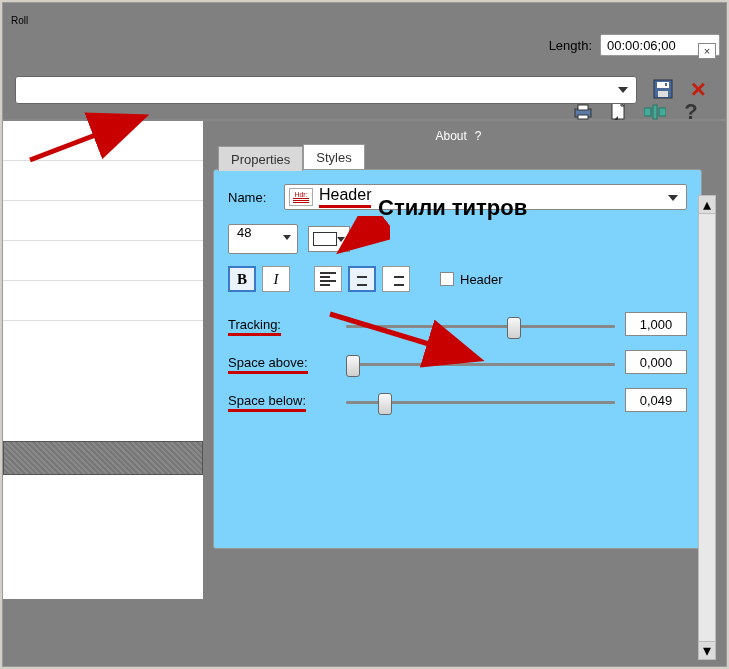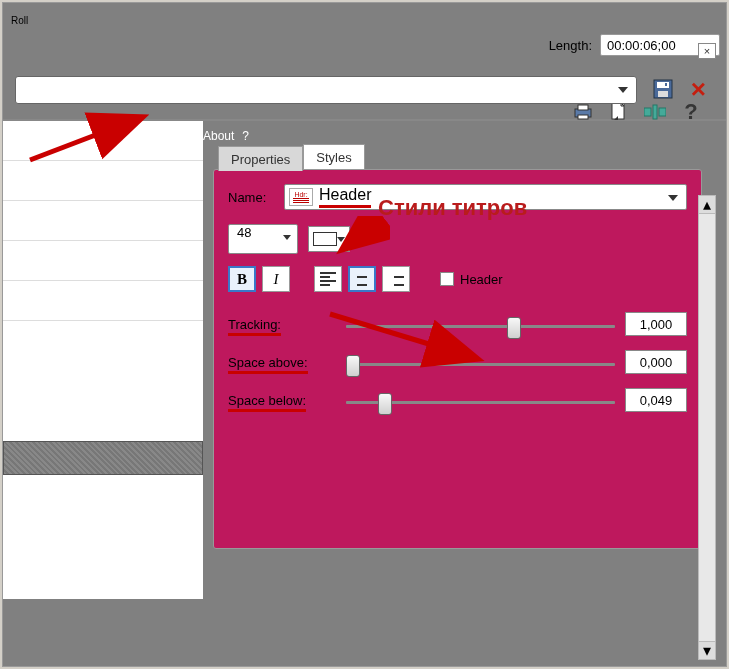--- a/index.html
+++ b/index.html
@@ -18,22 +18,22 @@
   .second-row { background: #808080; padding: 8px 6px 10px 6px; display: flex; align-items: center; }
   .big-input { flex: 1; height: 28px; background: #fff; border: 1px solid #666; border-radius: 3px; margin-right: 8px; position: relative; }
   .big-input::after { content: ""; position: absolute; right: 8px; top: 10px; width: 0; height: 0; border-left: 5px solid transparent; border-right: 5px solid transparent; border-top: 6px solid #333; }
   .save-icon { width: 22px; height: 22px; margin: 0 8px; cursor: pointer; }
   .red-x { font-size: 26px; color: #c41e0f; font-weight: bold; margin: 0 8px; cursor: pointer; }
   .content-split { display: flex; background: #fff; height: 480px; border-top: 2px solid #888;}
   .left-col { width: 200px; background: #fff; }
   .left-lines { height: 40px; border-bottom: 1px solid #ddd; }
   .left-dark { height: 34px; background: repeating-linear-gradient(45deg,#888,#888 2px,#777 2px,#777 4px); margin-top: 120px; border: 1px solid #555;}
   .right-col { flex: 1; background: #808080; position: relative; padding: 0 0 0 0; }
-  .panel-header { height: 30px; display: flex; justify-content: flex-start; align-items: center; color: #fff; font-size: 12px; padding-right: 12px; gap: 8px; }
-  .styles-panel { background: #be185d; margin: 18px 24px 0 10px; border: 1px solid #999; border-radius: 3px; padding: 14px 14px 20px 14px; position: relative; min-height: 380px;}
+  .panel-header { height: 30px; display: flex; justify-content: center; align-items: center; color: #fff; font-size: 12px; padding-right: 12px; gap: 8px; }
+  .styles-panel { background: #7dd3fc; margin: 18px 24px 0 10px; border: 1px solid #999; border-radius: 3px; padding: 14px 14px 20px 14px; position: relative; min-height: 380px;}
   .tabs { position: absolute; top: -26px; left: 4px; display: flex; }
   .tab { background: #e4e4e4; border: 1px solid #999; border-bottom: none; padding: 5px 12px 4px 12px; font-size: 13px; color: #333; cursor: pointer; position: relative; }
   .tab.active { background: #fff; z-index: 2; }
   .tab.inactive { background: #d8d8d8; top: 2px; }
   .row { display: flex; align-items: center; margin-bottom: 14px; }
   .lbl { font-size: 13px; color: #000; width: 56px; }
   .name-select { flex: 1; height: 26px; border: 1px solid #888; border-radius: 2px; display: flex; align-items: center; padding: 0 24px 0 4px; position: relative; background: #fff; cursor: pointer;}
   .name-select::after { content: ""; position: absolute; right: 8px; top: 10px; width: 0; height: 0; border-left: 5px solid transparent; border-right: 5px solid transparent; border-top: 6px solid #333; }
   .hdr-icon { width: 24px; height: 18px; border: 1px solid #aaa; margin-right: 6px; font-size: 8px; color: #c00; display:flex; flex-direction:column; align-items:center; justify-content:center; line-height:1;}
   .hdr-icon .l1 { font-size:7px; color:#b00;}
@@ -64,21 +64,21 @@
   .al-right span:nth-child(4){width:10px;}
   .kerning { display: flex; align-items: center; gap: 6px; margin-left: 24px; font-size: 13px; }
   .kerning .cb { width: 14px; height: 14px; border: 1px solid #888; background:#fff; cursor: pointer;}
   .slider-row { display: flex; align-items: flex-end; margin-bottom: 14px; gap: 10px; }
   .slider-label { width: 108px; font-size: 13px; }
   .slider-track { flex: 1; height: 20px; position: relative; }
   .slider-track .line { position:absolute; left:0; right:0; top:9px; height:3px; background:#888; border-radius:1px;}
   .slider-thumb { position:absolute; top:1px; width:14px; height:22px; background:linear-gradient(#f8f8f8,#d0d0d0); border:1px solid #666; border-radius:3px; cursor: pointer;}
   .num-input { width: 62px; height: 24px; border:1px solid #888; text-align:center; font-size:13px; background:#fff;}
   .underline-red { border-bottom: 3px solid #c90000; padding-bottom: 1px; display: inline-block;}
-  .red-anno { position: absolute; color: #b91c1c; font-size: 22px; font-weight: bold; z-index: 50; }
+  .red-anno { position: absolute; color: #000000; font-size: 22px; font-weight: bold; z-index: 50; }
   .scrollbar { position: absolute; right: 10px; top: 192px; width: 18px; bottom: 6px; background:#e8e8e8; border:1px solid #bbb;}
   .scrollbar .arrow { height:18px; display:flex; align-items:center; justify-content:center; background:#ddd; border-bottom:1px solid #bbb; cursor: pointer;}
   .scrollbar .arrow.bot { position:absolute; bottom:0; left:0; right:0; border-top:1px solid #bbb; border-bottom:none;}
   svg.arrow-anno { position:absolute; z-index:49; pointer-events:none;}
 </style>
 </head>
 <body>
 
 <div class="window-frame">
   <div class="close-x"></div>

